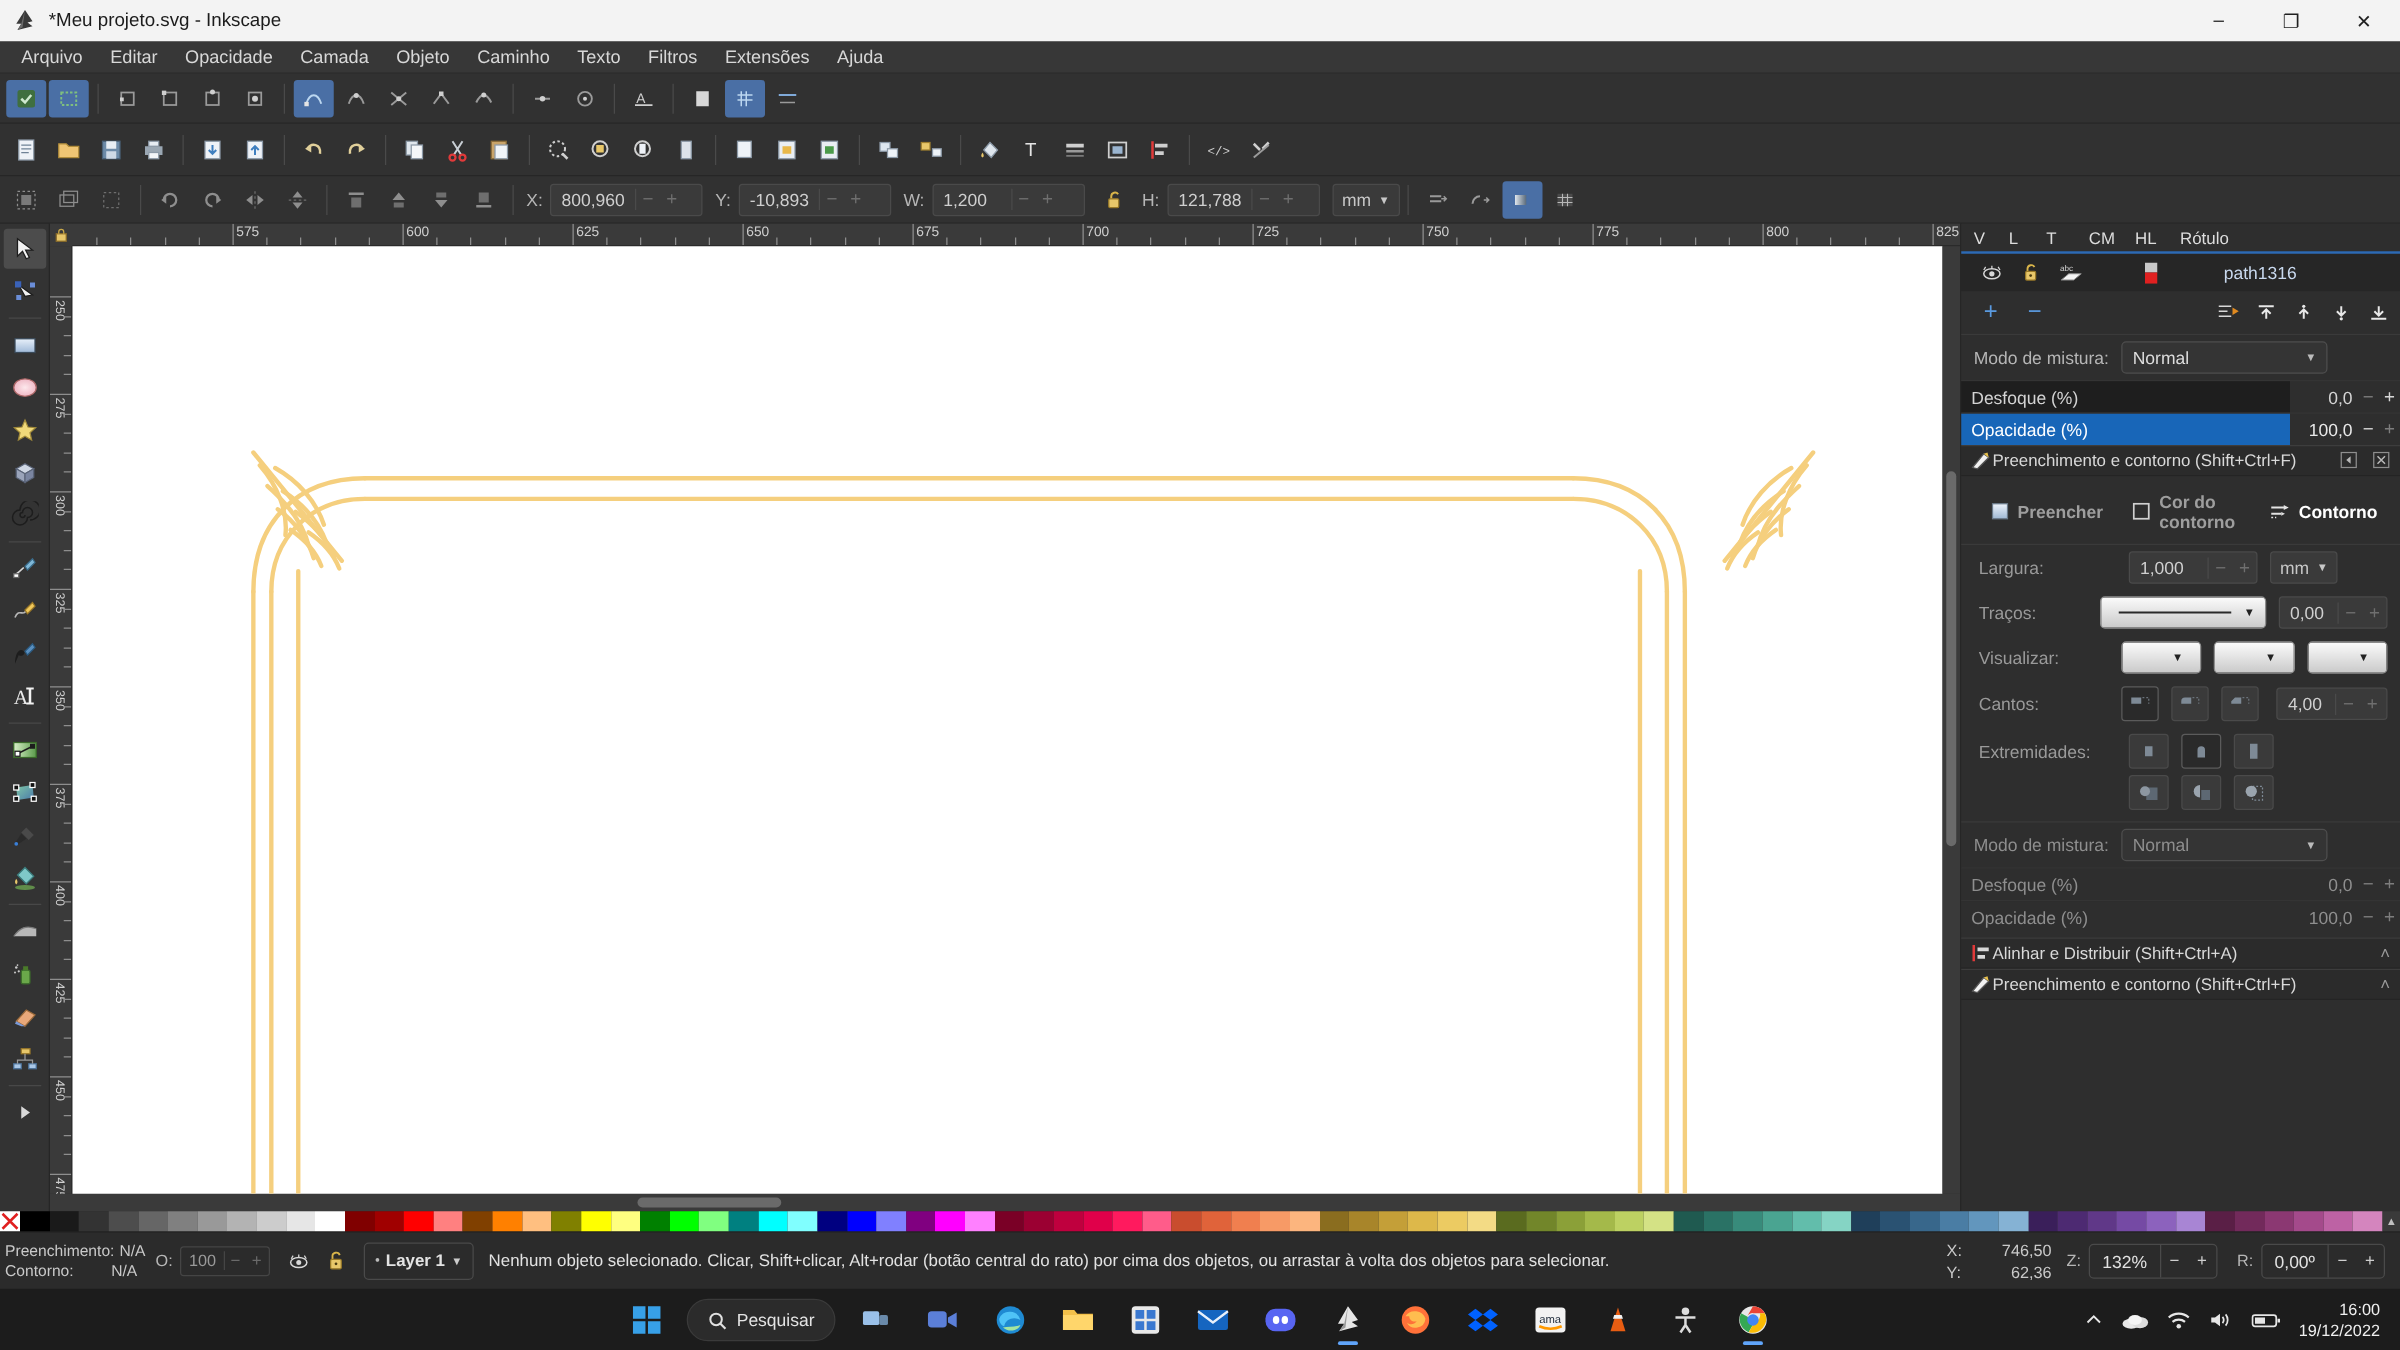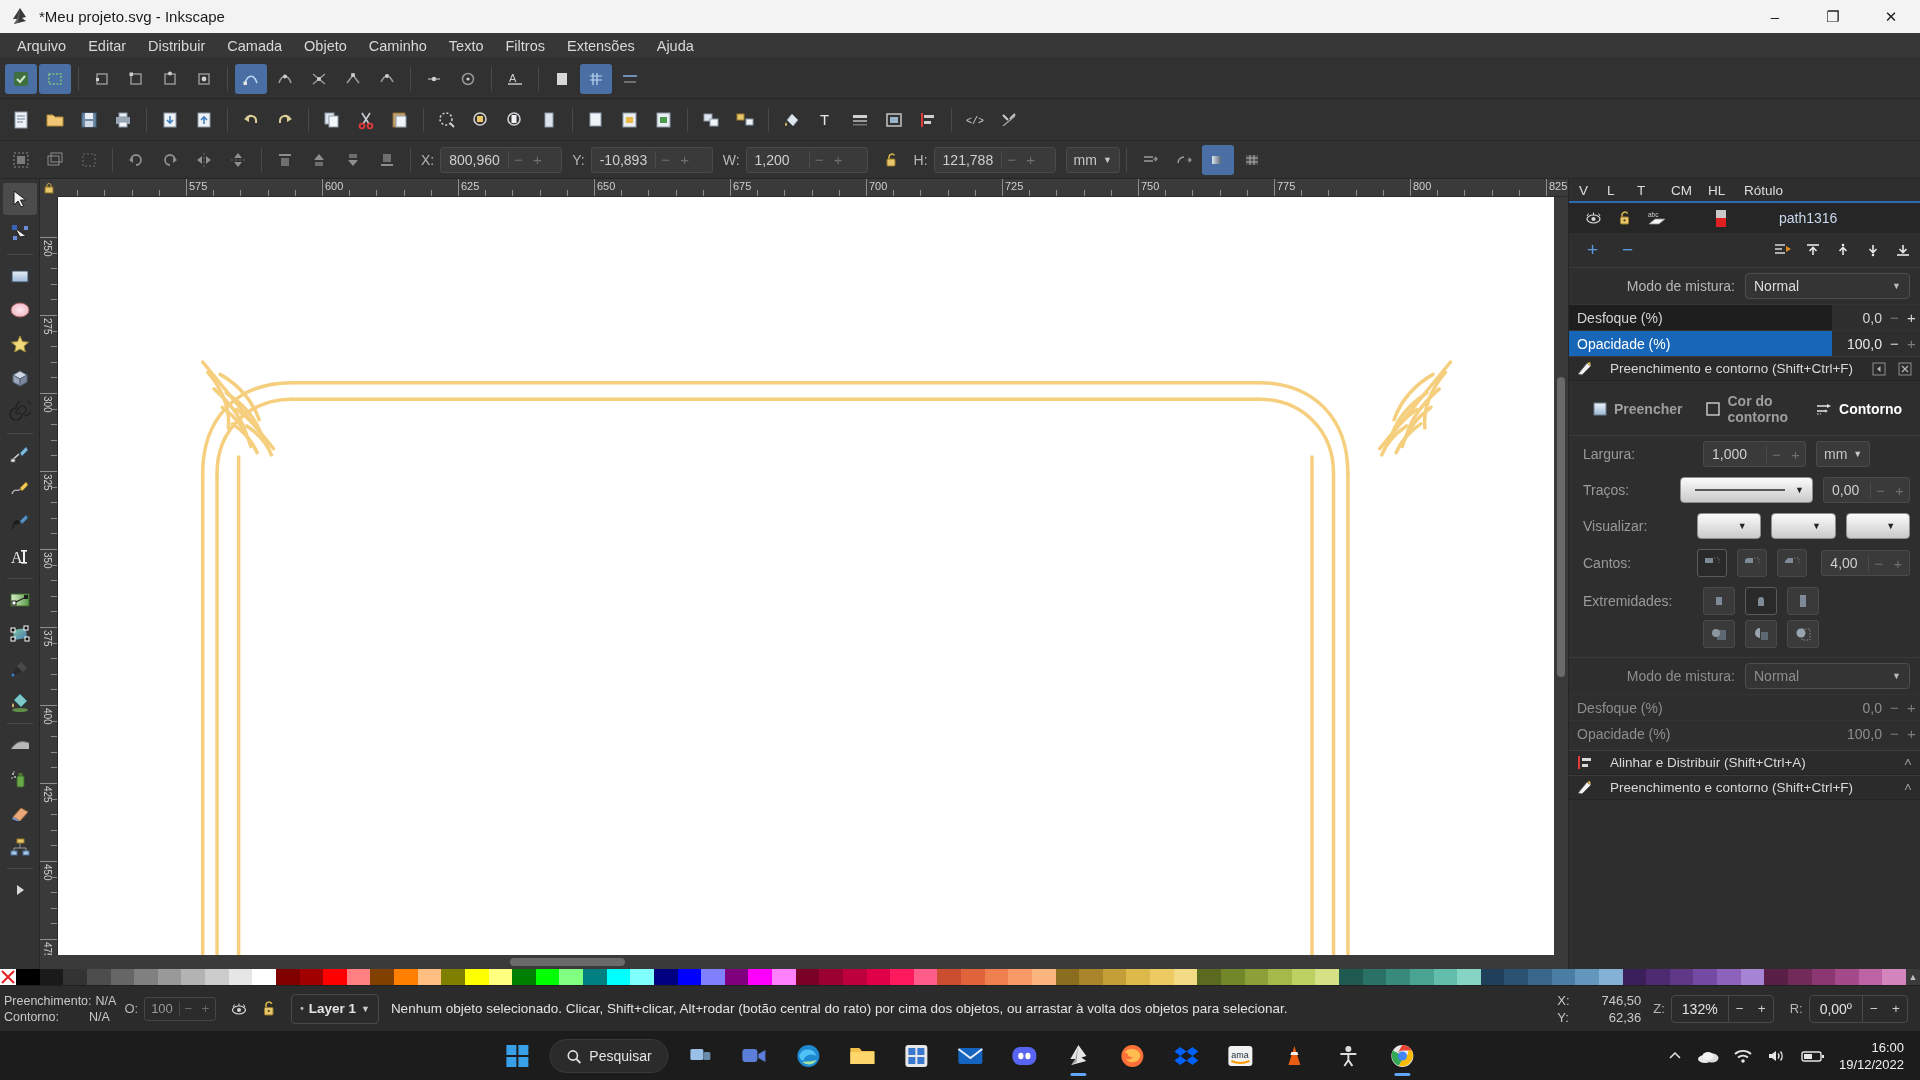--- a/index.html
+++ b/index.html
@@ -44,32 +44,32 @@
   #vruler{width:18px;background:#3a3a3a;position:relative;overflow:hidden;border-right:1px solid #2a2a2a;}
   #vruler .tick{position:absolute;right:0;height:1px;background:#8e8e8e;}
   #vruler .lbl{position:absolute;left:2px;font-size:10px;color:#cfcfcf;writing-mode:vertical-rl;}
   #canvas{flex:1 1 auto;background:#fff;position:relative;overflow:hidden;}
   #vscroll{width:14px;background:#3a3a3a;position:relative;}
   #vscroll .thumb{position:absolute;left:3px;width:8px;border-radius:4px;background:#6a6a6a;}
   #hscrollrow{height:14px;background:#3a3a3a;display:flex;align-items:center;}
   #hscrollrow .thumb{height:8px;border-radius:4px;background:#6a6a6a;}
   
   #rightdock{width:352px;flex:0 0 352px;background:#2e2e2e;display:flex;flex-direction:column;border-left:1px solid #262626;}
-  .dockhdr{display:flex;align-items:center;gap:18px;padding:4px 8px;background:#2b2b2b;border-top:1px solid #3d3d3d;border-bottom:1px solid #242424;font-size:13.5px;color:#d9d9d9;}
+  .dockhdr{display:flex;align-items:flex-start;gap:2px;padding:4px 8px;background:#2b2b2b;border-top:1px solid #3d3d3d;border-bottom:1px solid #242424;font-size:13.5px;color:#d9d9d9;}
   .dockhdr .sp{margin-left:auto;display:flex;gap:12px;color:#9b9b9b;}
   
   #objhdr{display:flex;align-items:center;background:#2e2e2e;font-size:13.5px;color:#ddd;padding:4px 0 3px 10px;gap:0;}
   #objhdr span{display:inline-block;}
   #objlist{border-top:2px solid #2d6ab4;background:#262626;}
   .objrow{display:flex;align-items:center;height:30px;padding-left:8px;font-size:14px;color:#c9d9ef;}
   .objrow .cell{width:32px;display:flex;align-items:center;justify-content:center;}
   #objbtns{display:flex;align-items:center;height:34px;padding:0 8px;gap:4px;background:#2e2e2e;}
   #objbtns .sp{margin-left:auto;display:flex;gap:12px;}
   
-  .blendrow{display:flex;align-items:center;justify-content:flex-end;gap:10px;padding:5px 10px;background:#2e2e2e;border-top:1px solid #3a3a3a;}
+  .blendrow{display:flex;align-items:center;gap:10px;padding:5px 10px;background:#2e2e2e;border-top:1px solid #3a3a3a;}
   .lblmuted{color:#b6b6b6;font-size:14px;}
   .combo{background:#343434;border:1px solid #4e4e4e;border-radius:4px;height:26px;min-width:150px;display:flex;align-items:center;padding:0 8px;color:#ddd;font-size:14px;}
   .combo .car{margin-left:auto;font-size:9px;color:#bbb;}
   .sliderrow{display:flex;align-items:stretch;height:26px;border-top:1px solid #343434;}
   .sliderrow .track{flex:1 1 auto;background:#1e1e1e;display:flex;align-items:center;padding-left:8px;font-size:14px;color:#d4d4d4;}
   .sliderrow.sel .track{background:#1866b8;color:#fff;}
   .sliderrow .val{width:54px;text-align:right;padding-right:4px;display:flex;align-items:center;justify-content:flex-end;font-size:14px;color:#d4d4d4;}
   .sliderrow .pm{width:34px;display:flex;align-items:center;justify-content:space-around;color:#7d7d7d;font-size:15px;}
   .sliderrow.dim .track{color:#8e8e8e;}
   
@@ -130,21 +130,21 @@
   <div id="winbtns">
     <div>–</div>
     <div>❐</div>
     <div class="close">✕</div>
   </div>
 </div>
 
 <div id="menubar">
   <div class="mi">Arquivo</div>
   <div class="mi">Editar</div>
-  <div class="mi">Distribuir</div>
+  <div class="mi">Opacidade</div>
   <div class="mi">Camada</div>
   <div class="mi">Objeto</div>
   <div class="mi">Caminho</div>
   <div class="mi">Texto</div>
   <div class="mi">Filtros</div>
   <div class="mi">Extensões</div>
   <div class="mi">Ajuda</div>
 </div>
 
 <div class="toolbar" id="cmdbar1">

